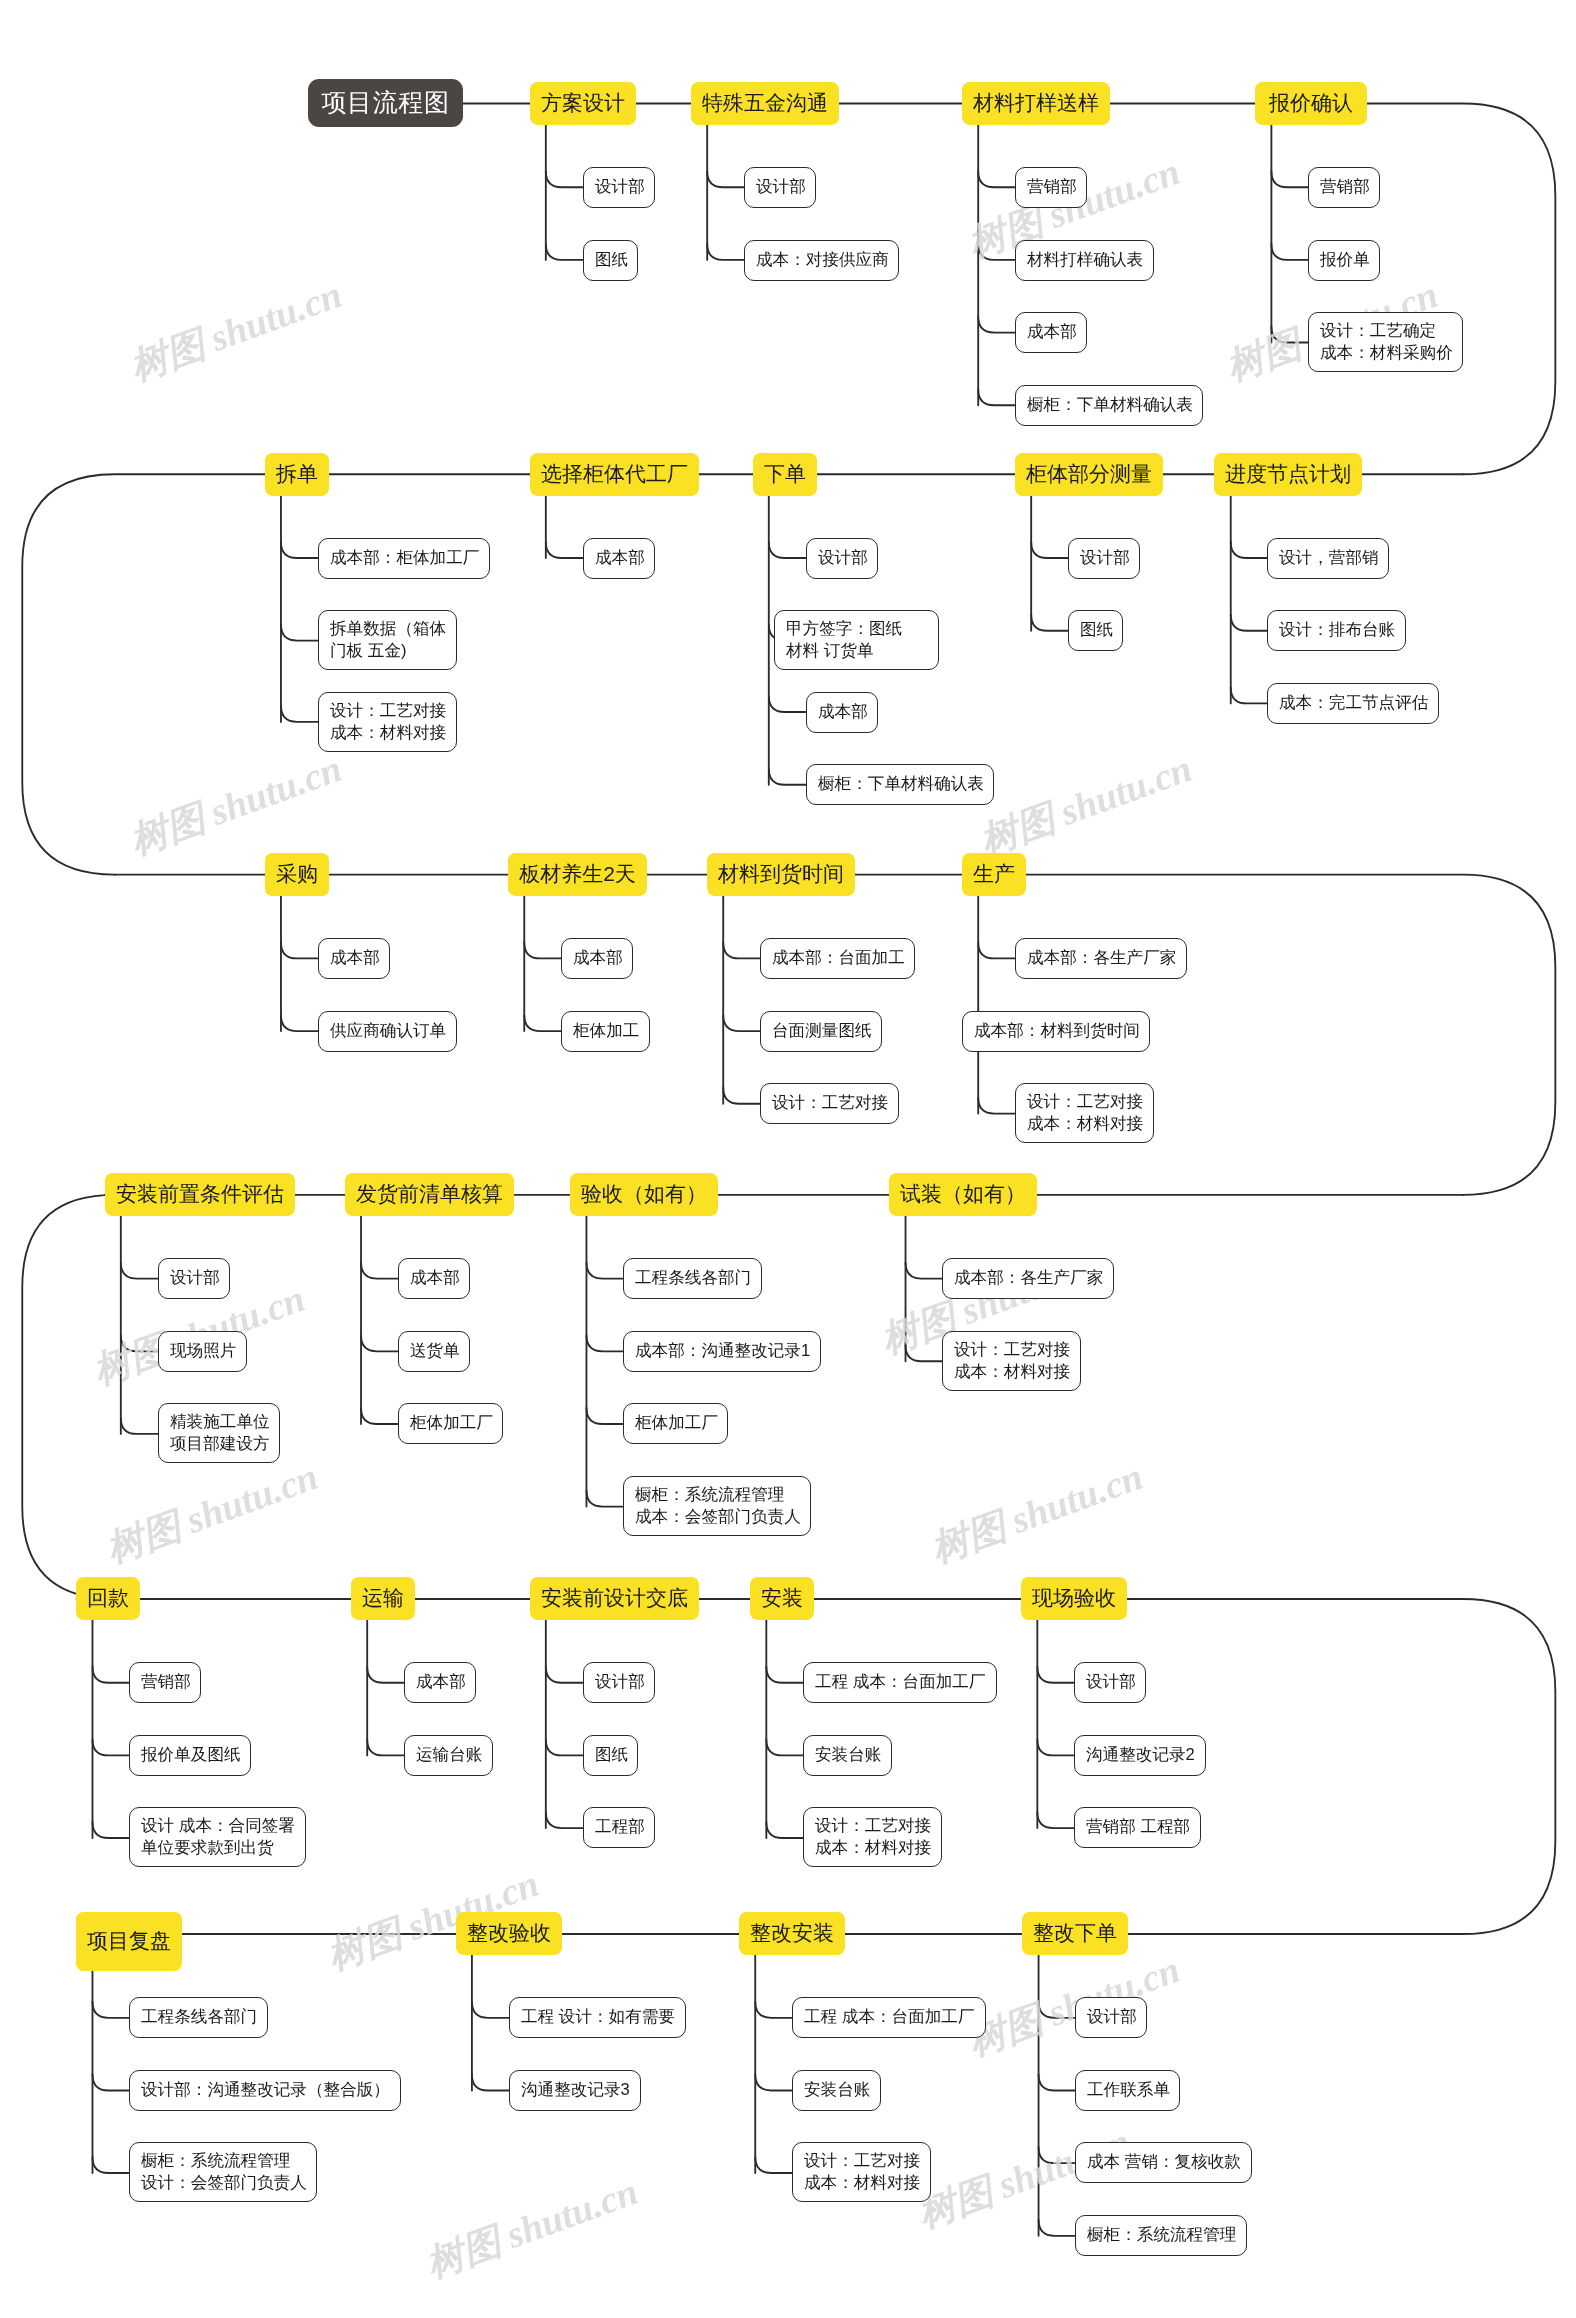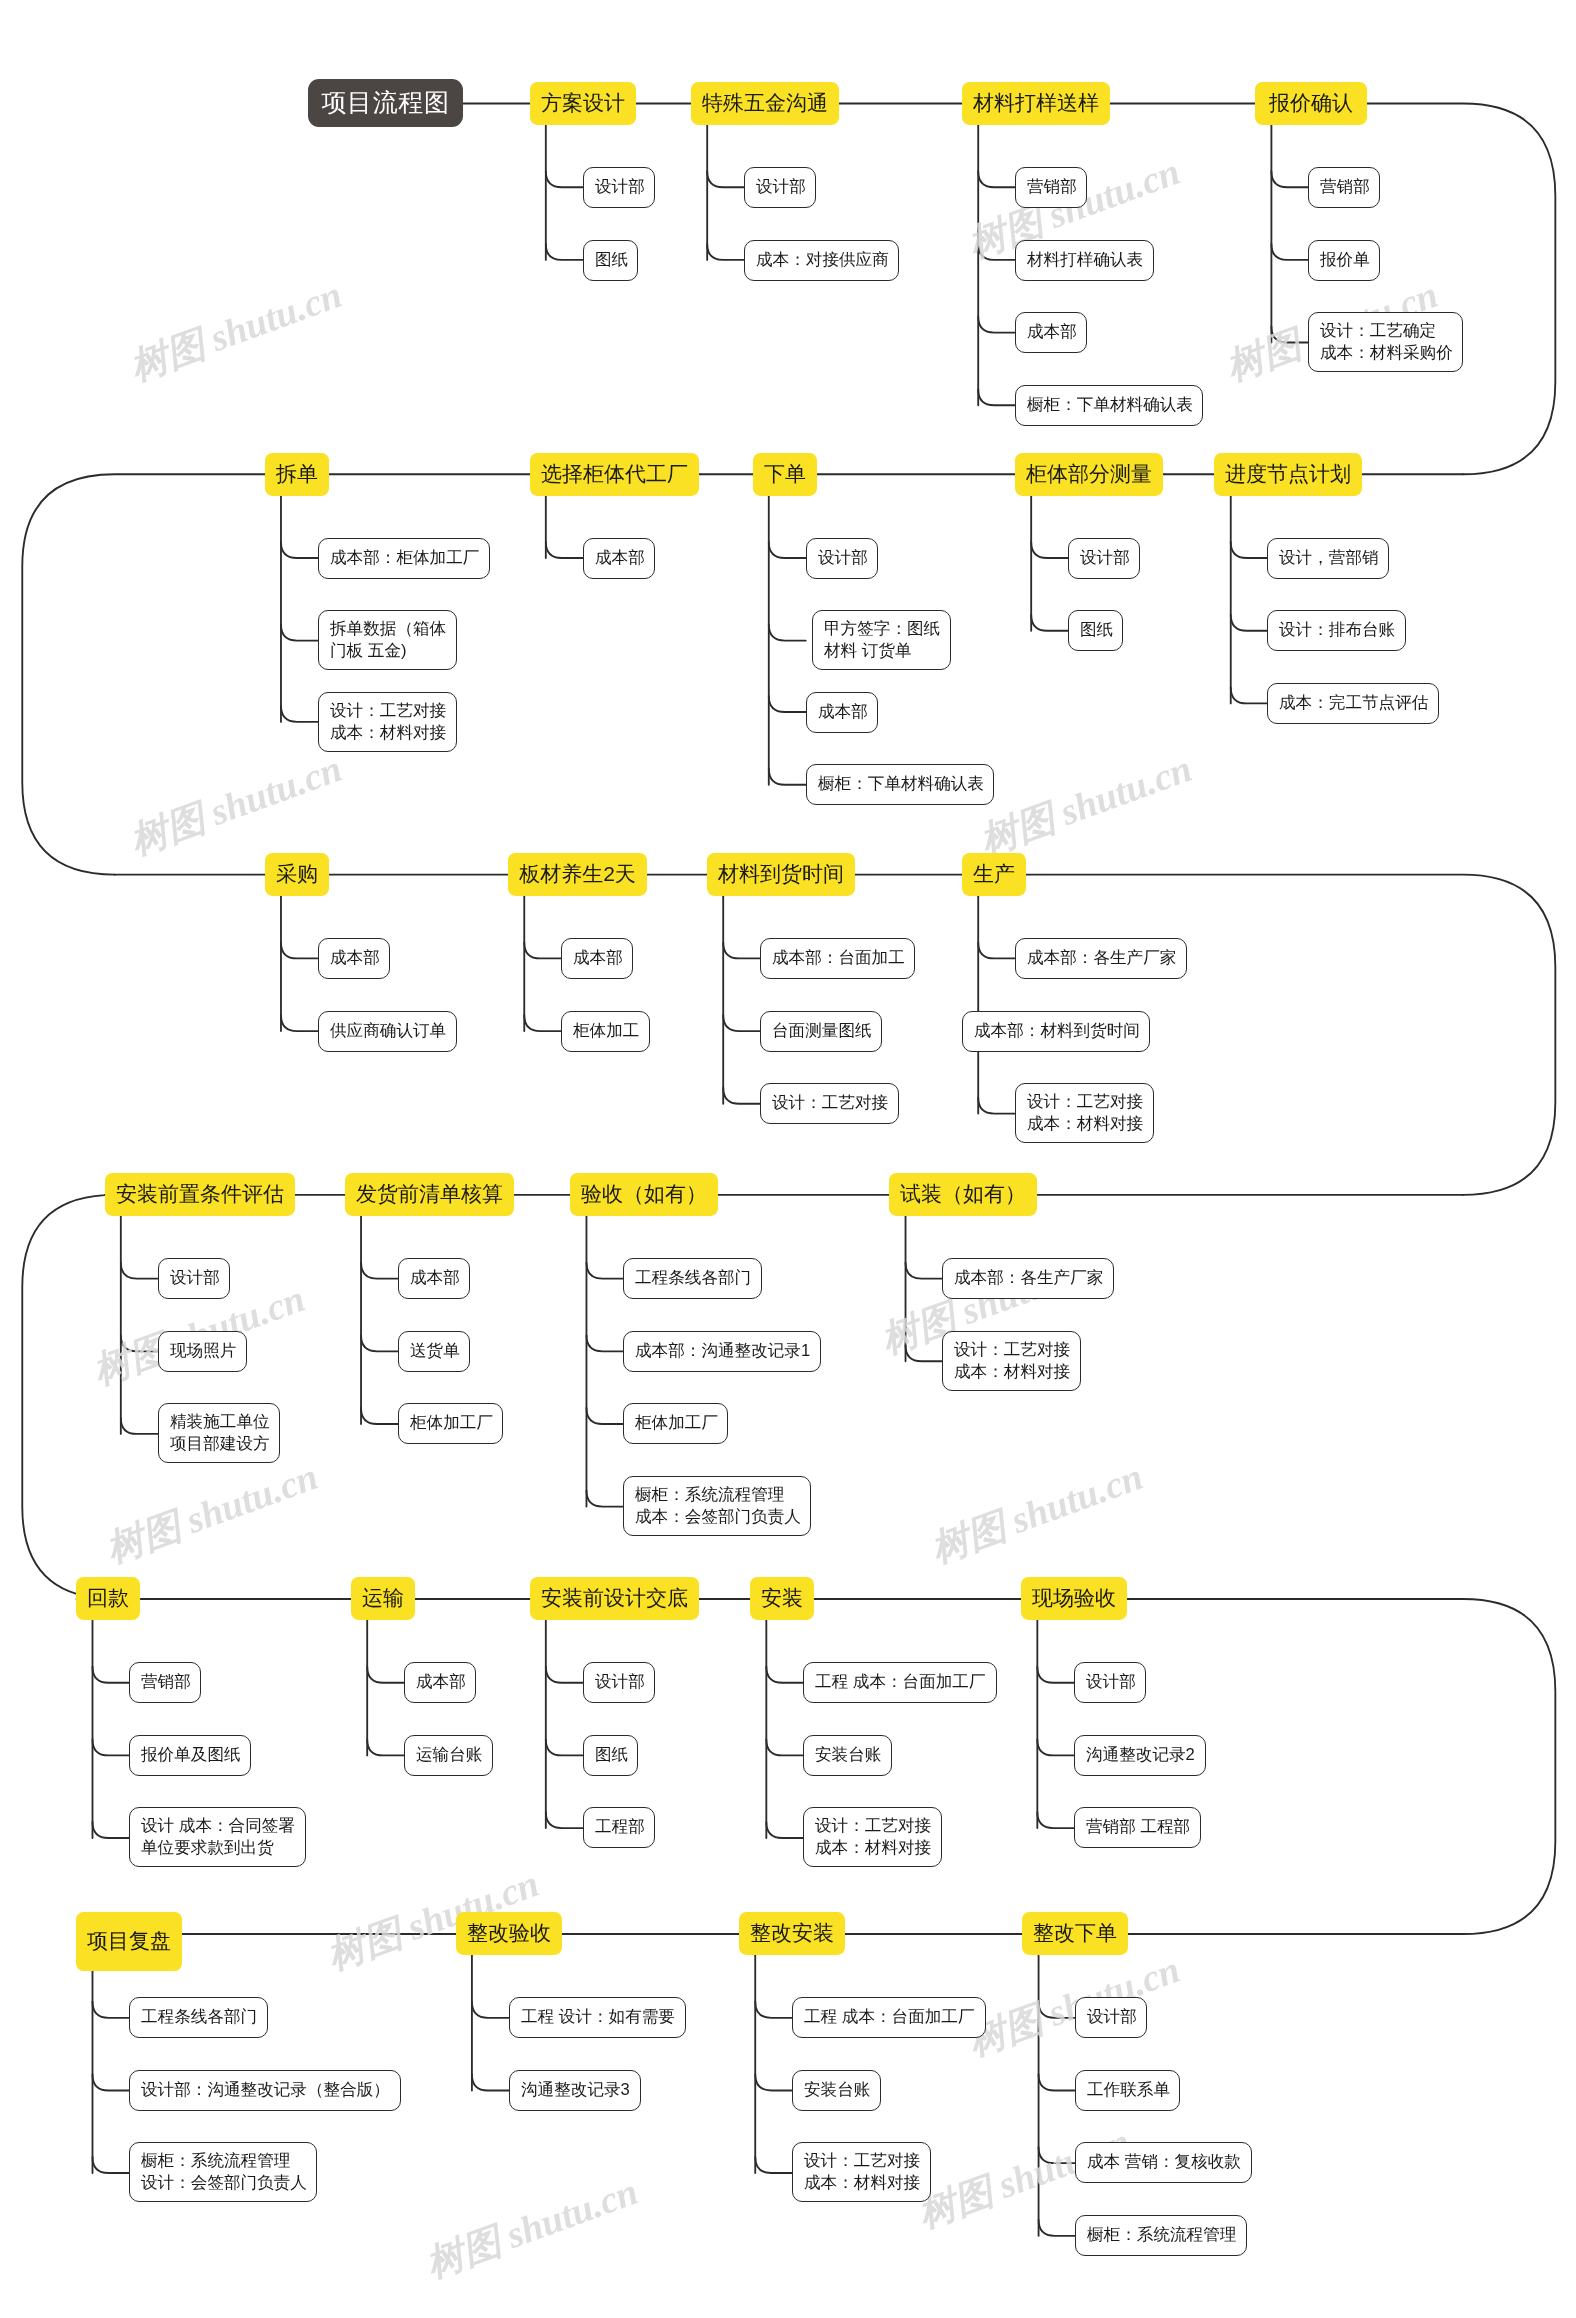--- a/index.html
+++ b/index.html
@@ -207,32 +207,32 @@
       <div class="node main" style="left: 265px; top: 453px; width: 64px; height: 43px;">拆单</div>
       <div class="node leaf" style="left: 318px; top: 538px; width: 172px; height: 41px; text-align: center;">成本部：柜体加工厂</div>
       <div class="node leaf two" style="left: 318px; top: 610px; width: 139px; height: 60px;">拆单数据（箱体
 门板 五金)</div>
       <div class="node leaf two" style="left: 318px; top: 692px; width: 139px; height: 60px;">设计：工艺对接
 成本：材料对接</div>
       <div class="node main" style="left: 530px; top: 453px; width: 169px; height: 43px;">选择柜体代工厂</div>
       <div class="node leaf" style="left: 583px; top: 538px; width: 72px; height: 41px;">成本部</div>
       <div class="node main" style="left: 753px; top: 453px; width: 64px; height: 43px;">下单</div>
       <div class="node leaf" style="left: 806px; top: 538px; width: 72px; height: 41px;">设计部</div>
-      <div class="node leaf two" style="left: 812px; top: 610px; width: 139px; height: 60px;">甲方签字：图纸
+      <div class="node leaf two" style="left: 774px; top: 610px; width: 165px; height: 60px;">甲方签字：图纸
 材料 订货单</div>
       <div class="node leaf" style="left: 806px; top: 692px; width: 72px; height: 41px;">成本部</div>
       <div class="node leaf" style="left: 806px; top: 764px; width: 188px; height: 41px;">橱柜：下单材料确认表</div>
       <div class="node main" style="left: 1015px; top: 453px; width: 148px; height: 43px;">柜体部分测量</div>
       <div class="node leaf" style="left: 1068px; top: 538px; width: 72px; height: 41px;">设计部</div>
       <div class="node leaf" style="left: 1068px; top: 610px; width: 55px; height: 41px;">图纸</div>
       <div class="node main" style="left: 1214px; top: 453px; width: 148px; height: 43px;">进度节点计划</div>
       <div class="node leaf" style="left: 1267px; top: 538px; width: 122px; height: 41px;">设计，营部销</div>
       <div class="node leaf" style="left: 1267px; top: 610px; width: 139px; height: 41px;">设计：排布台账</div>
       <div class="node leaf" style="left: 1267px; top: 683px; width: 172px; height: 41px;">成本：完工节点评估</div>
-      <div class="node main" style="left: 265px; top: 853px; width: 64px; height: 43px;">采购</div>
+      <div class="node main" style="left: 265px; top: 853px; width: 64px; height: 43px; border-radius: 7px;">采购</div>
       <div class="node leaf" style="left: 318px; top: 938px; width: 72px; height: 41px;">成本部</div>
       <div class="node leaf" style="left: 318px; top: 1011px; width: 139px; height: 41px;">供应商确认订单</div>
       <div class="node main" style="left: 508px; top: 853px; width: 139px; height: 43px;">板材养生2天</div>
       <div class="node leaf" style="left: 561px; top: 938px; width: 72px; height: 41px;">成本部</div>
       <div class="node leaf" style="left: 561px; top: 1011px; width: 89px; height: 41px;">柜体加工</div>
       <div class="node main" style="left: 707px; top: 853px; width: 148px; height: 43px;">材料到货时间</div>
       <div class="node leaf" style="left: 760px; top: 938px; width: 155px; height: 41px;">成本部：台面加工</div>
       <div class="node leaf" style="left: 760px; top: 1011px; width: 122px; height: 41px;">台面测量图纸</div>
       <div class="node leaf" style="left: 760px; top: 1083px; width: 139px; height: 41px;">设计：工艺对接</div>
       <div class="node main" style="left: 962px; top: 853px; width: 64px; height: 43px;">生产</div>

